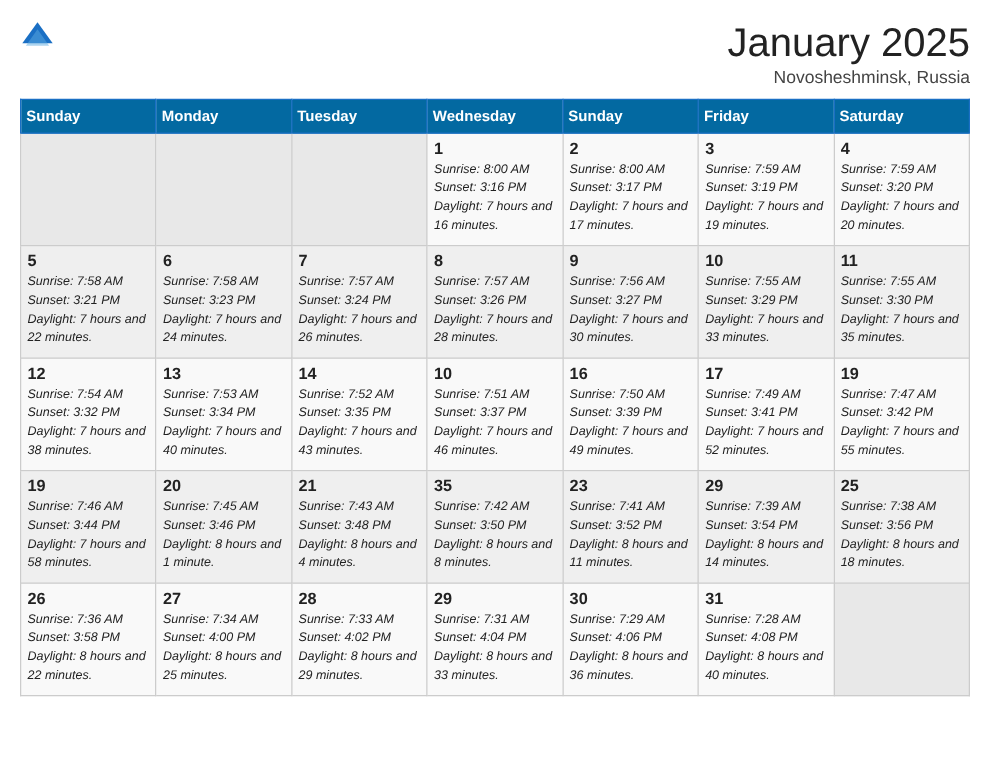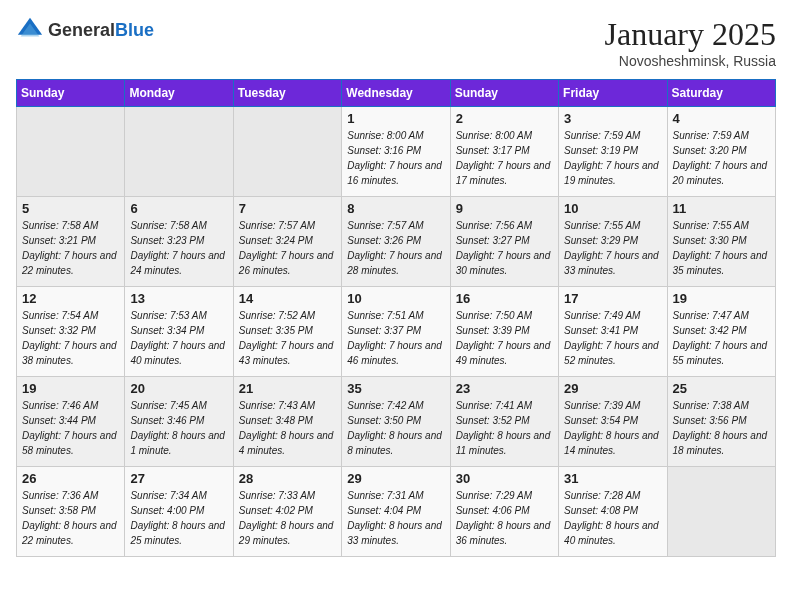--- a/index.html
+++ b/index.html
@@ -35,33 +35,32 @@
       width: 28px;
       height: 28px;
     }
     .title-block {
       text-align: right;
     }
     .calendar-title {
       font-size: 32px;
       font-weight: normal;
       color: #222;
-      font-family: Liberation Serif, serif;
     }
     .calendar-subtitle {
       font-size: 14px;
       color: #444;
     }
     table {
       width: 100%;
       border-collapse: collapse;
       table-layout: fixed;
     }
     thead tr th {
-      background: #6d28d9;
+      background: #0369a1;
       color: #fff;
       font-size: 12px;
       font-weight: bold;
       padding: 6px 4px;
       text-align: left;
       border: 1px solid #1a6fc4;
     }
     tbody tr td {
       vertical-align: top;
       border: 1px solid #ccc;
@@ -95,23 +94,20 @@
   </style>
 </head>
 <body>
 
 <div class="header">
   <div class="logo">
     <svg class="logo-icon" viewBox="0 0 30 30" xmlns="http://www.w3.org/2000/svg">
       <polygon points="15,2 28,20 2,20" fill="#1a6fc4"></polygon>
       <polygon points="15,8 25,22 5,22" fill="#5aaae0" opacity="0.5"></polygon>
     </svg>
-    <div>
-      <span class="logo-text-general">General</span><span class="logo-text-blue">Blue</span>
-    </div>
   </div>
   <div class="title-block">
     <div class="calendar-title">January 2025</div>
     <div class="calendar-subtitle">Novosheshminsk, Russia</div>
   </div>
 </div>
 
 <table>
   <thead>
     <tr>

